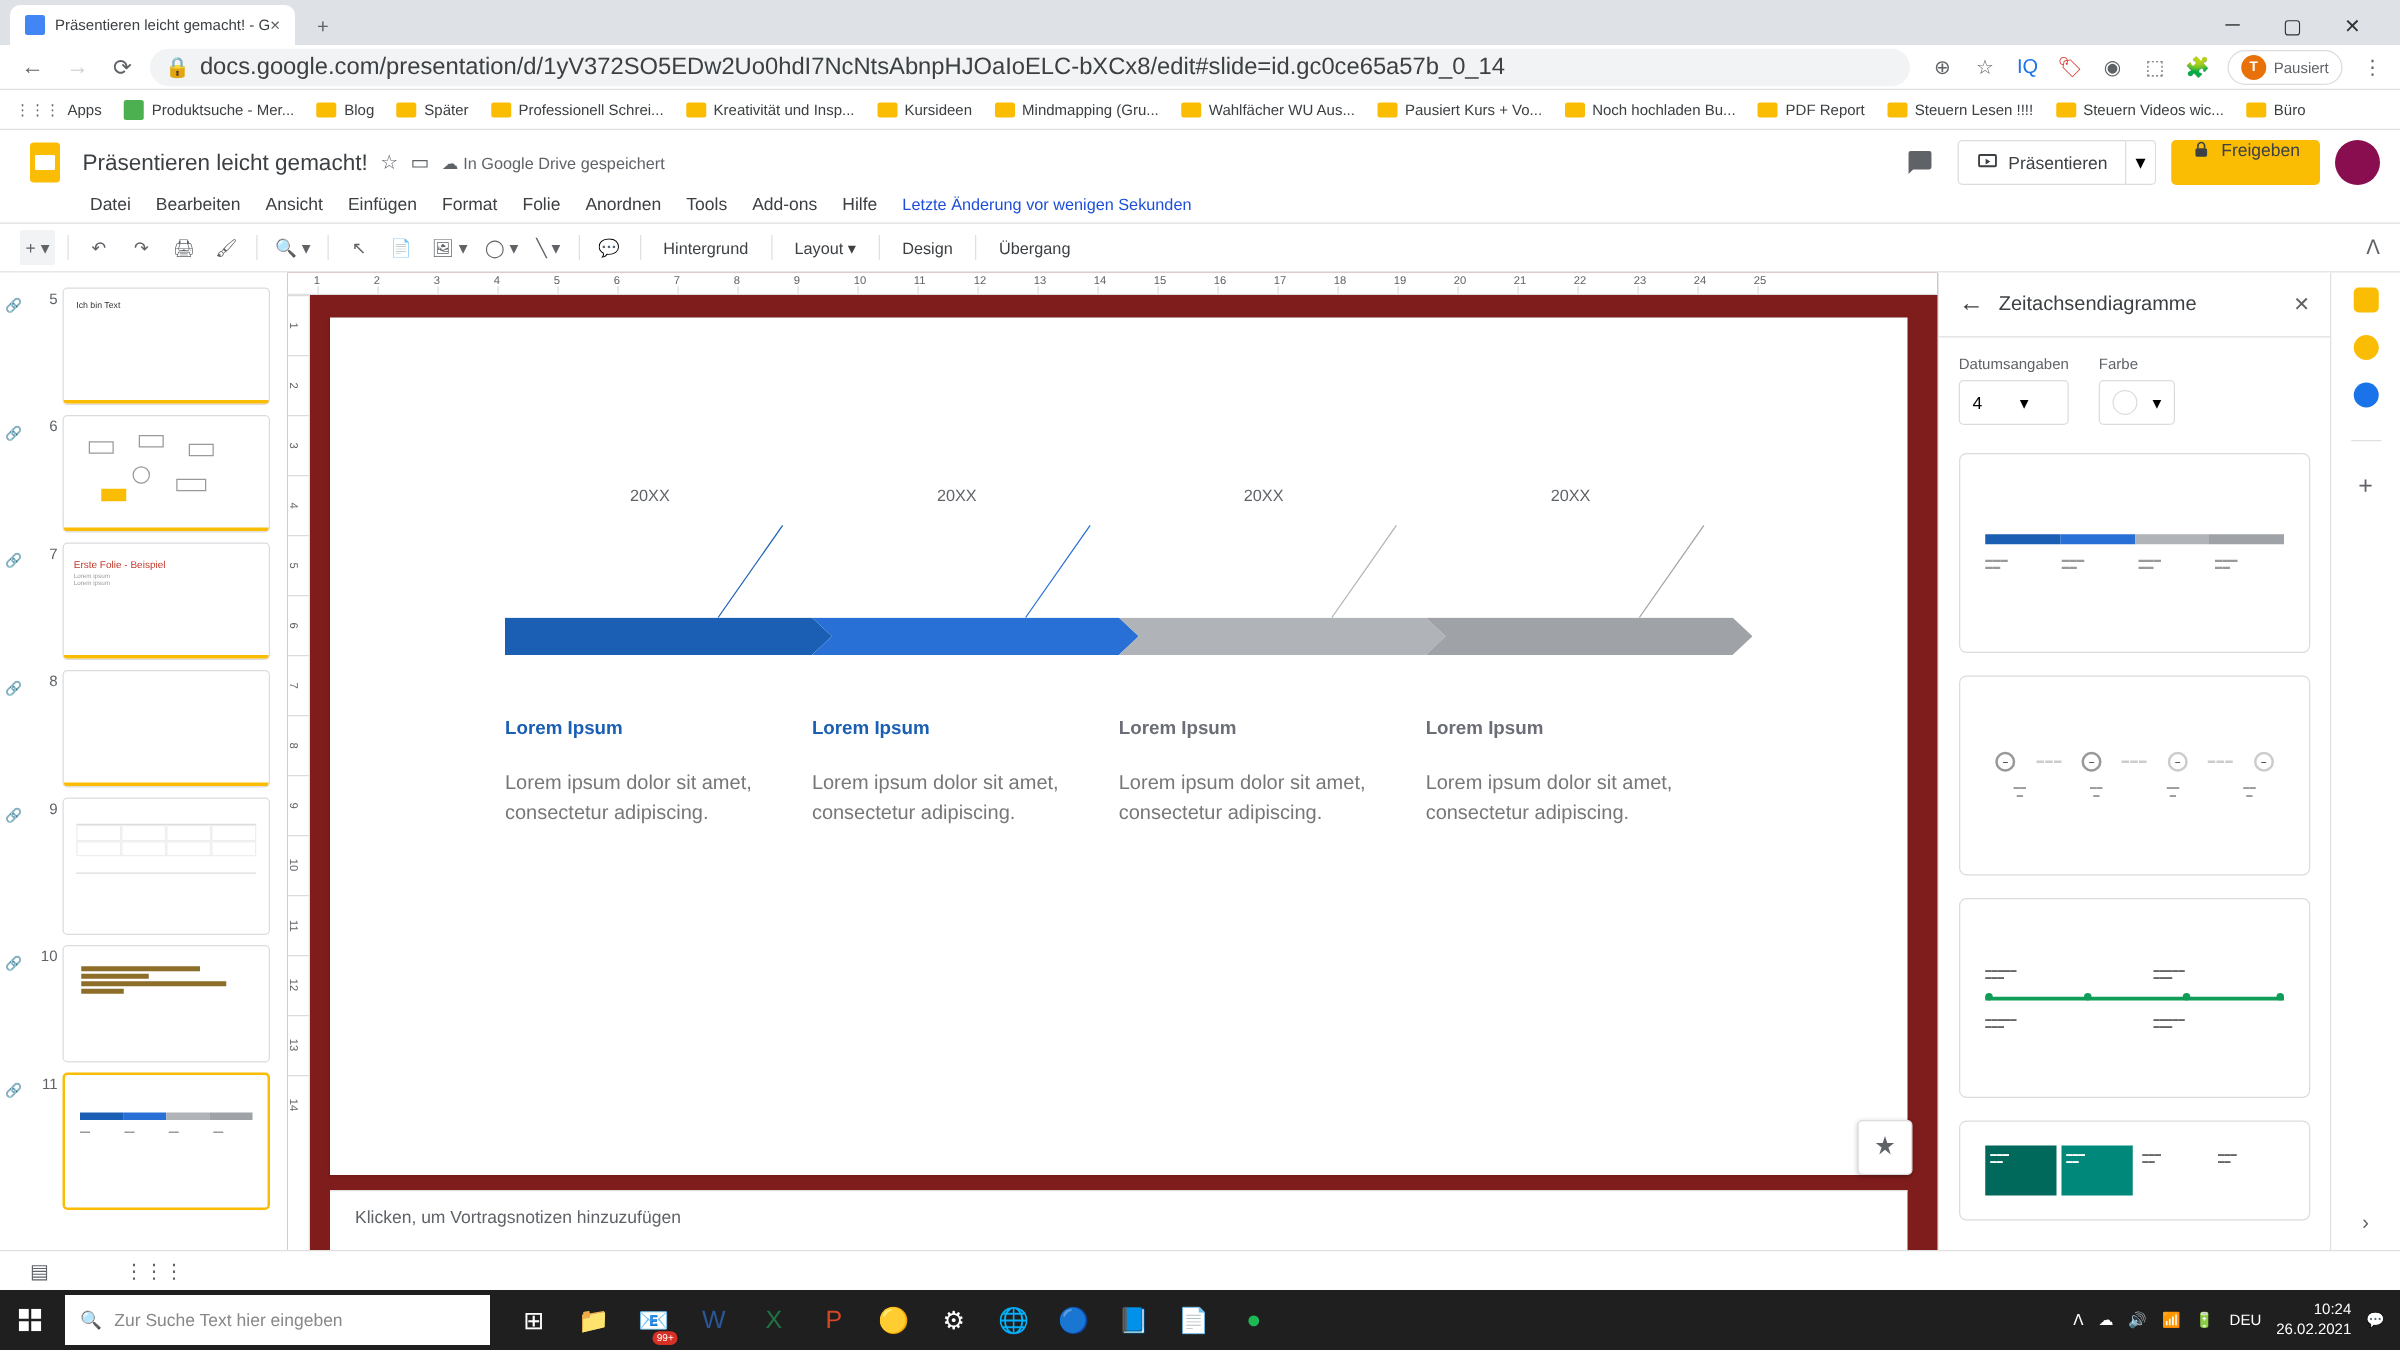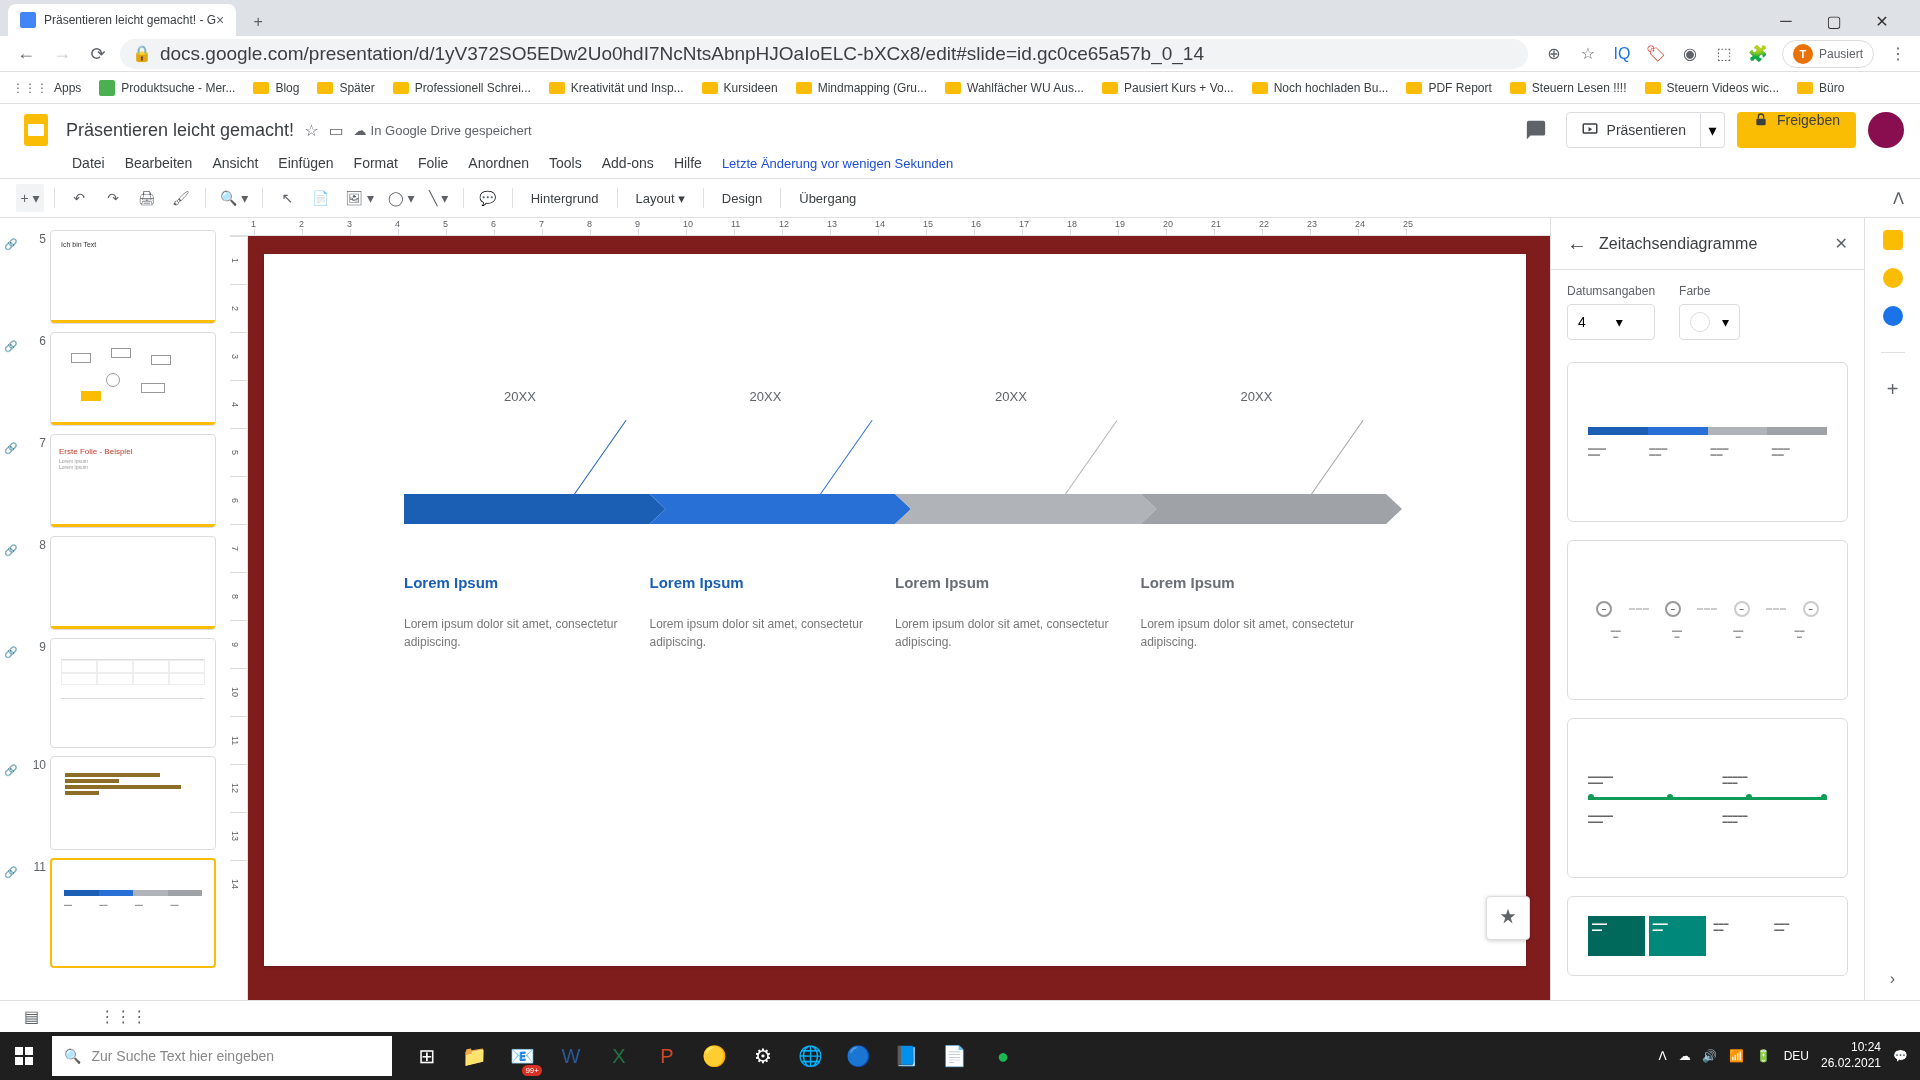--- a/index.html
+++ b/index.html
@@ -87,21 +87,21 @@
 .arrow-seg { flex: 1; position: relative; }
 .arrow-seg::before { content: ''; position: absolute; left: 0; right: -16px; top: 0; bottom: 0; background: var(--c); clip-path: polygon(0 0, calc(100% - 16px) 0, 100% 50%, calc(100% - 16px) 100%, 0 100%, 16px 50%); }
 .arrow-seg.first::before { clip-path: polygon(0 0, calc(100% - 16px) 0, 100% 50%, calc(100% - 16px) 100%, 0 100%); }
 .diag-line { position: absolute; width: 1px; height: 90px; background: #666; transform-origin: bottom; transform: rotate(35deg); bottom: 30px; left: 0; }
 .year-label { position: absolute; font-size: 13px; color: #5f6368; bottom: 120px; left: -50px; }
 .tl-cols { display: flex; margin-top: 50px; gap: 0; }
 .tl-col { flex: 1; padding-right: 30px; }
 .tl-title { font-size: 15px; font-weight: bold; margin-bottom: 24px; }
 .tl-title.blue { color: #1a5fb4; }
 .tl-title.gray { color: #6b6e76; }
-.tl-desc { font-size: 12px; color: #777; line-height: 1.5; }
+.tl-desc { font-size: 16px; color: #777; line-height: 1.5; }
 
 .notes-area { height: 48px; background: #fff; border-top: 1px solid #e0e0e0; padding: 12px 20px; font-size: 14px; color: #5f6368; margin-top: 12px; }
 .explore-btn { position: absolute; right: 20px; bottom: 60px; width: 44px; height: 44px; background: #fff; border: 1px solid #dadce0; border-radius: 4px; box-shadow: 0 1px 4px rgba(0,0,0,0.2); display: flex; align-items: center; justify-content: center; cursor: pointer; }
 
 .bottom-view-bar { height: 32px; border-top: 1px solid #e0e0e0; display: flex; align-items: center; padding: 0 24px; gap: 60px; }
 .view-ic { color: #5f6368; cursor: pointer; }
 
 
 .right-panel { width: 314px; border-left: 1px solid #e0e0e0; background: #fff; display: flex; flex-direction: column; }
 .rp-header { height: 52px; display: flex; align-items: center; padding: 0 16px; gap: 12px; border-bottom: 1px solid #e0e0e0; }
@@ -516,20 +516,23 @@
                 <div class="tl-title gray">Lorem Ipsum</div>
                 <div class="tl-desc">Lorem ipsum dolor sit amet, consectetur adipiscing.</div>
               </div>
               <div class="tl-col">
                 <div class="tl-title gray">Lorem Ipsum</div>
                 <div class="tl-desc">Lorem ipsum dolor sit amet, consectetur adipiscing.</div>
               </div>
             </div>
           </div>
         </div>
+        <div class="notes-area">
+          <span>Klicken, um Vortragsnotizen hinzuzufügen</span>
+        </div>
       </div>
       <div class="explore-btn">
         <svg width="22" height="22" viewBox="0 0 24 24">
             <path fill="#5f6368" d="M12 2l2 6h6l-5 4 2 6-5-4-5 4 2-6-5-4h6z"></path>
           </svg>
       </div>
     </div>
 
     <div class="right-panel">
       <div class="rp-header">

